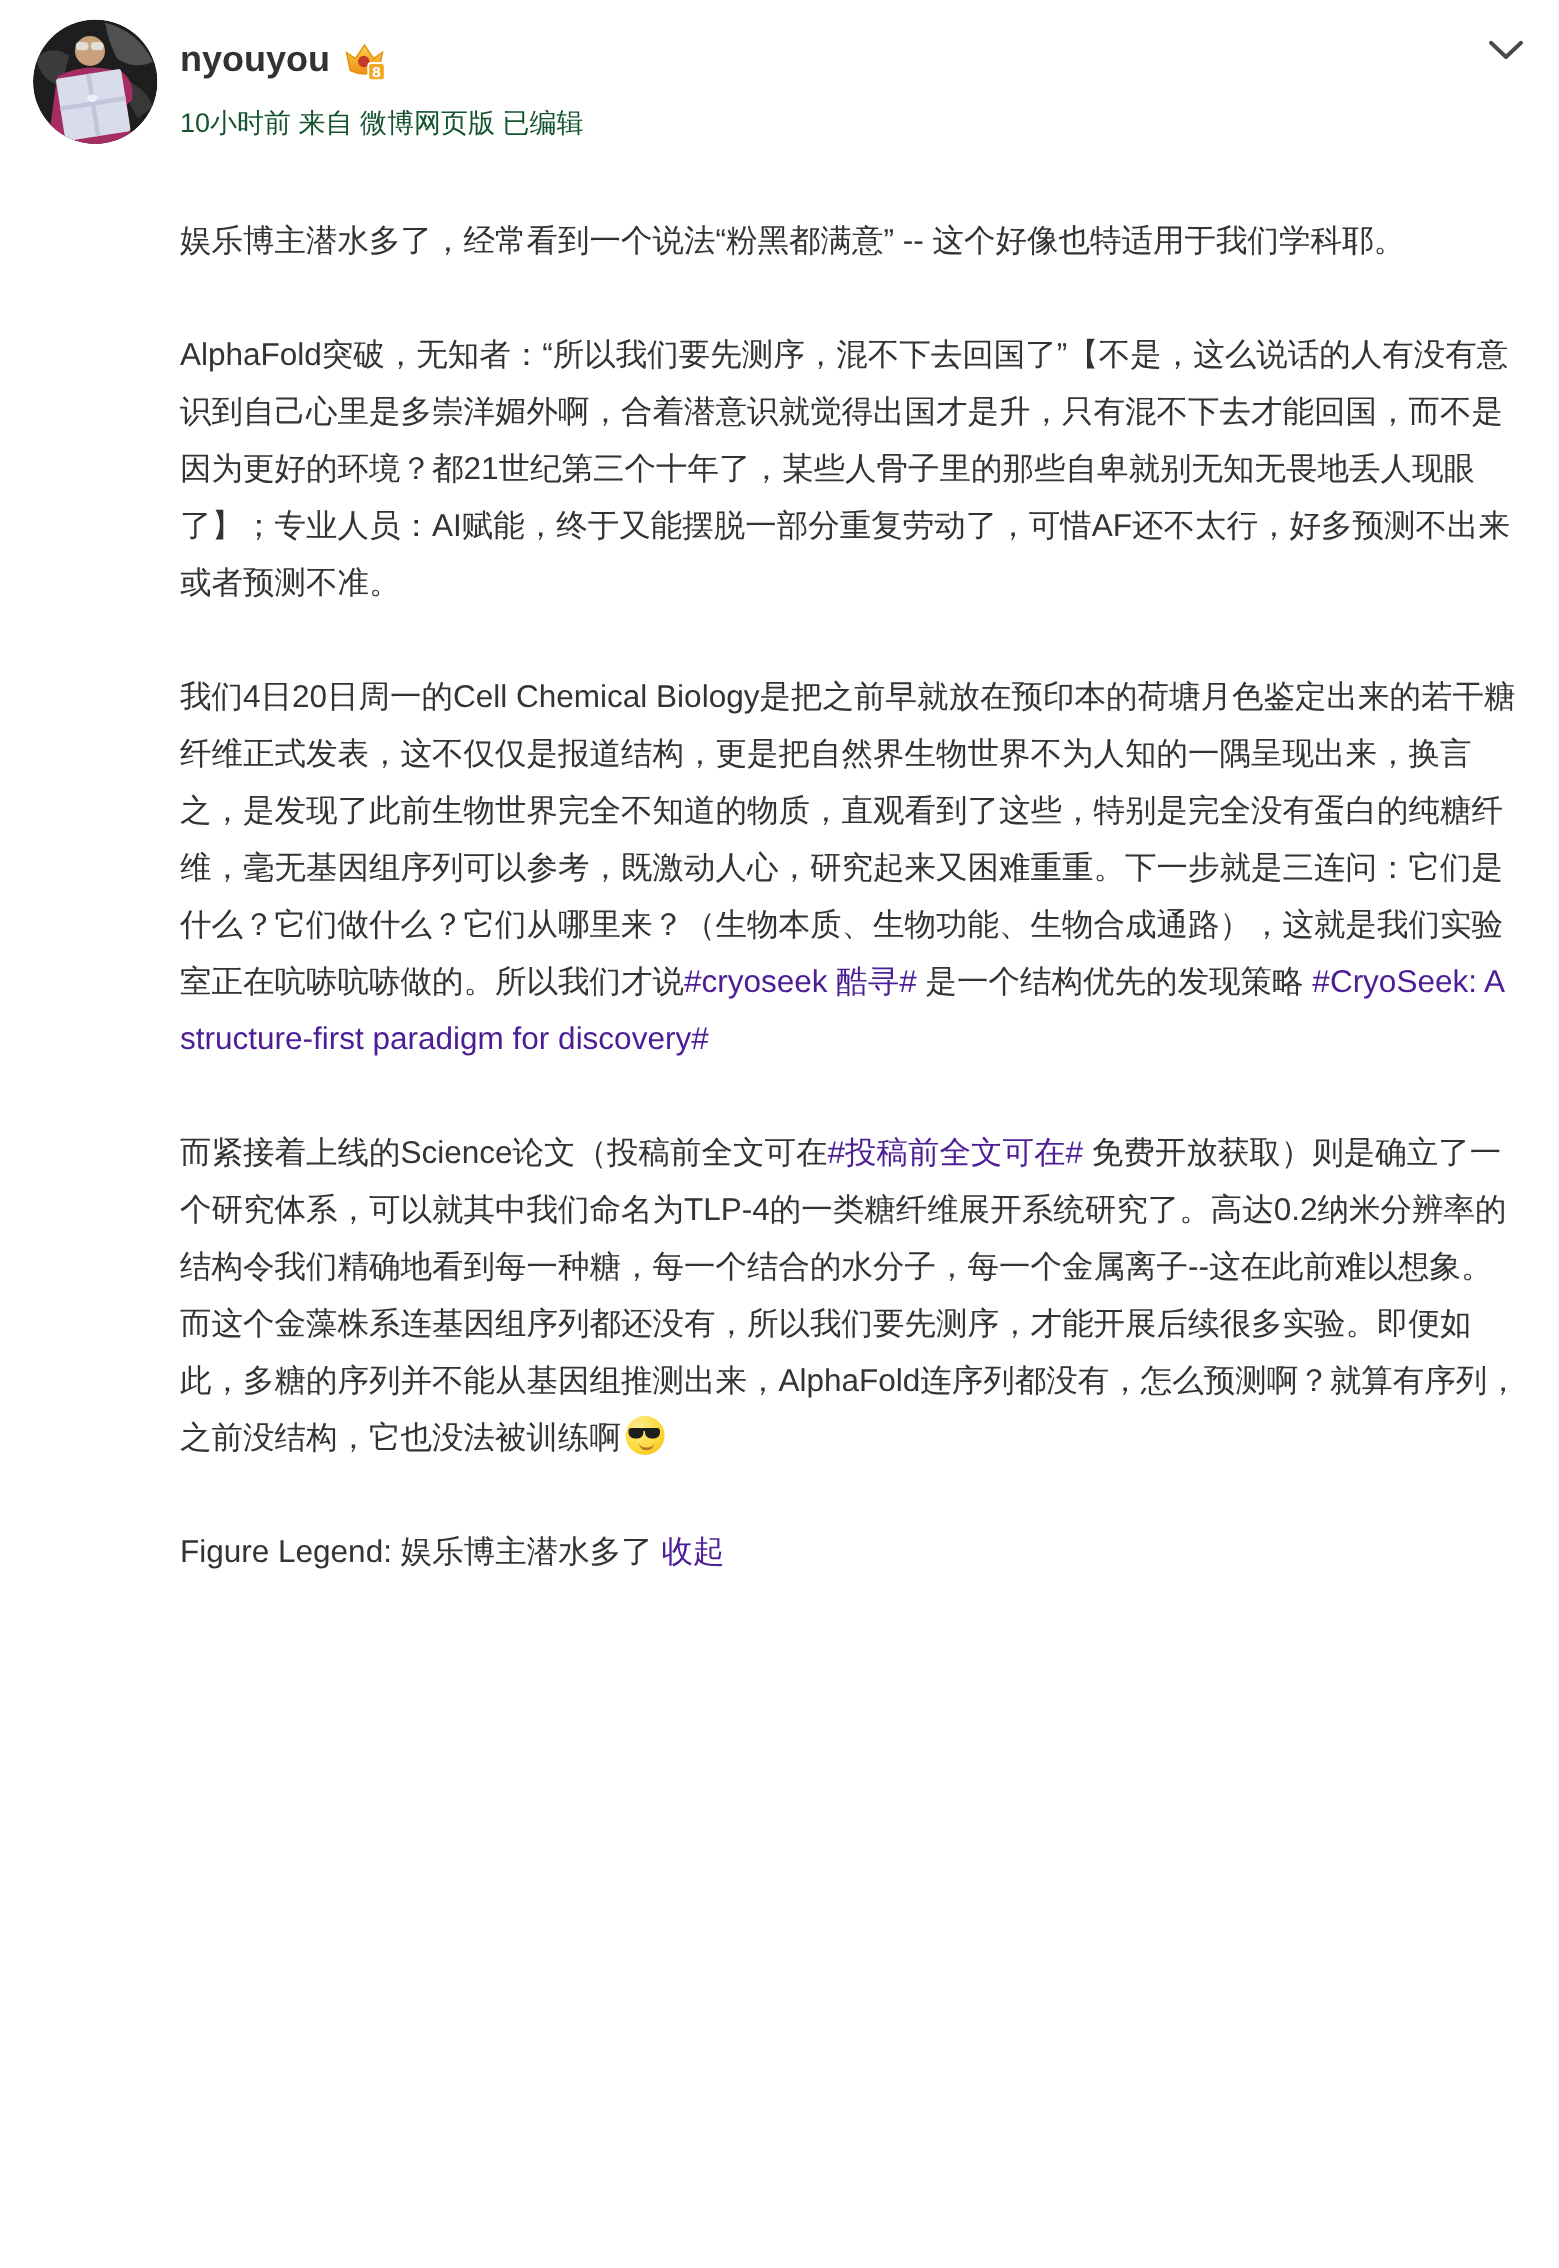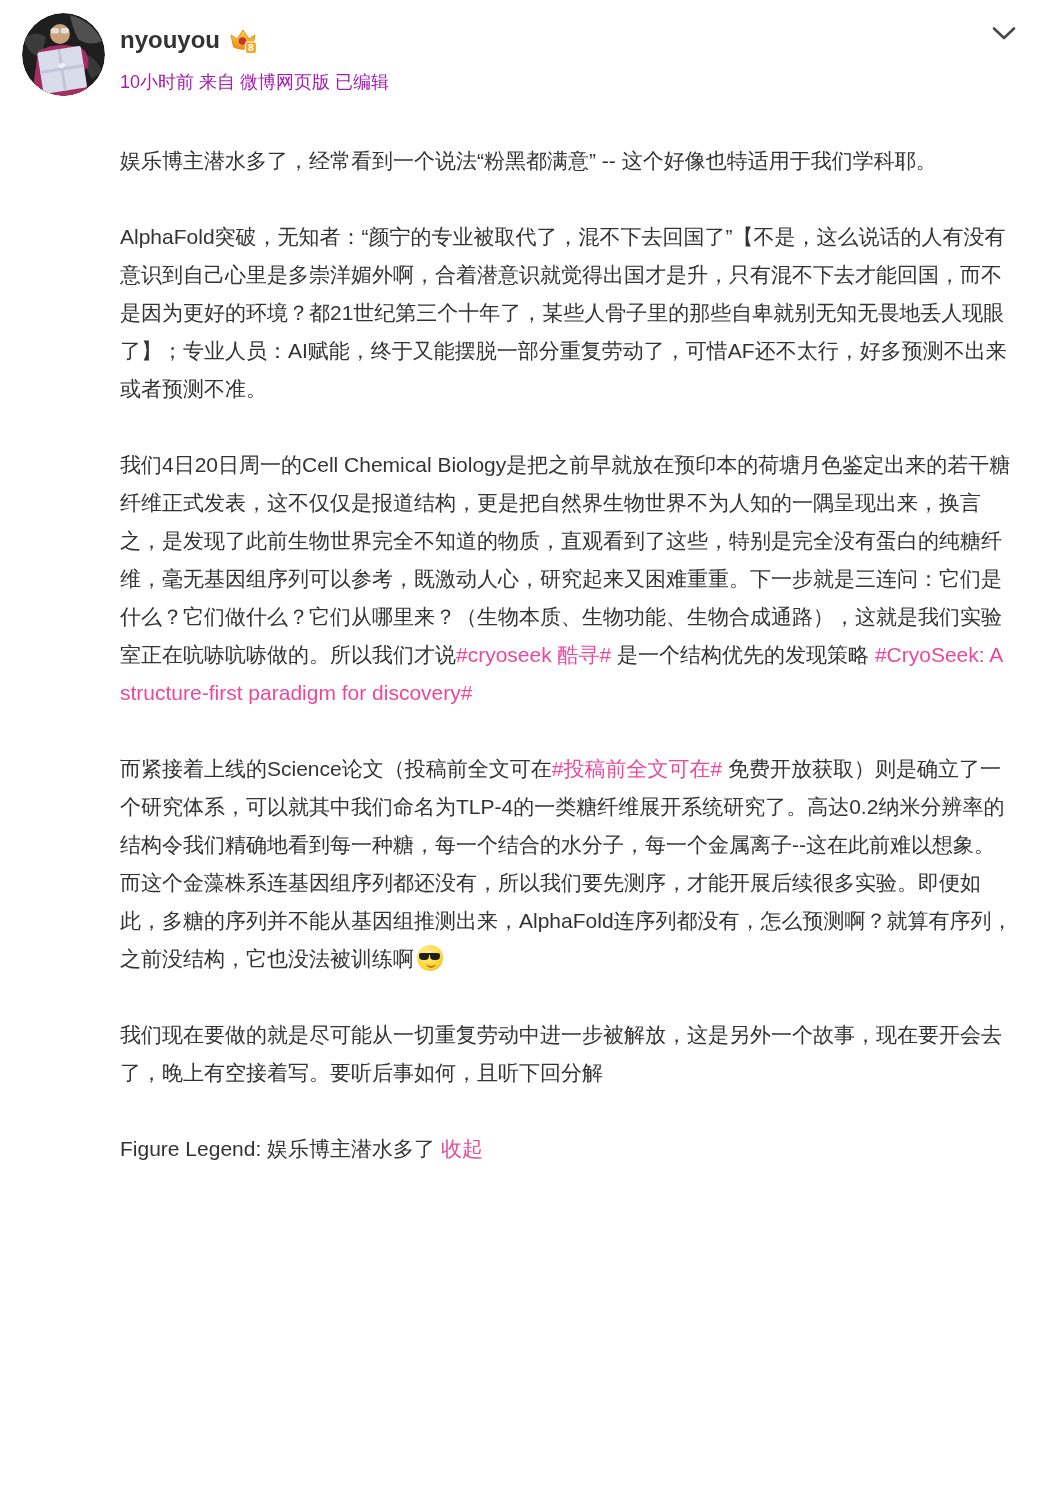--- a/index.html
+++ b/index.html
@@ -19,36 +19,36 @@
   }
   .header-info{margin-left:120px;padding-top:24px;}
   .username-row{display:flex;align-items:center;height:32px;}
   .username{
     font-size:24px;font-weight:bold;color:#333;
     cursor:pointer;line-height:32px;
   }
   .crown-badge{display:inline-block;margin-left:8px;cursor:pointer;line-height:0;}
   .meta{
     margin-top:14px;
-    font-size:18px;color:#a21caf;line-height:24px;
+    font-size:18px;color:#14532d;line-height:24px;
   }
   .chevron{
     position:absolute;top:26px;right:22px;
     cursor:pointer;line-height:0;
   }
   
   .post-body{
     margin:28px 26px 0 120px;
     width:893px;
     font-size:21px;line-height:38px;color:#333;
     word-wrap:break-word;
   }
   .post-body p.para{margin:0 0 38px 0;}
   .post-body p.para:last-child{margin-bottom:0;}
-  a.olink{color:#ec4899;text-decoration:none;cursor:pointer;text-align:center;}
+  a.olink{color:#4c1d95;text-decoration:none;cursor:pointer;text-align:center;}
   
   .emoji-sunglasses{
     display:inline-block;width:26px;height:26px;border-radius:50%;
     background:radial-gradient(circle at 35% 30%,#ffe983 10%,#fdd835 60%,#f2b51c 95%);
     position:relative;vertical-align:-5px;margin-left:3px;
   }
   .emoji-sunglasses .lens{
     position:absolute;left:2px;top:8px;width:10px;height:7px;
     background:#1e1e1e;border-radius:2px 2px 4px 4px;
     box-shadow:11px 0 0 #1e1e1e;
@@ -118,20 +118,19 @@
 
     <div class="chevron">
       <svg width="26" height="15" viewBox="0 0 26 15">
         <polyline points="3,2.5 13,12 23,2.5" fill="none" stroke="#4a4a4a" stroke-width="2.6" stroke-linecap="round" stroke-linejoin="round"></polyline>
       </svg>
     </div>
   </div>
 
   <div class="post-body">
       <p class="para"><span>娱乐博主潜水多了，经常看到一个说法“粉黑都满意” -- 这个好像也特适用于我们学科耶。</span></p>
-      <p class="para"><span>AlphaFold突破，无知者：“颜宁的专业被取代了，混不下去回国了”【不是，这么说话的人有没有意识到自己心里是多崇洋媚外啊，合着潜意识就觉得出国才是升，只有混不下去才能回国，而不是因为更好的环境？都21世纪第三个十年了，某些人骨子里的那些自卑就别无知无畏地丢人现眼了】；专业人员：AI赋能，终于又能摆脱一部分重复劳动了，可惜AF还不太行，好多预测不出来或者预测不准。</span></p>
+      <p class="para"><span>AlphaFold突破，无知者：“所以我们要先测序，混不下去回国了”【不是，这么说话的人有没有意识到自己心里是多崇洋媚外啊，合着潜意识就觉得出国才是升，只有混不下去才能回国，而不是因为更好的环境？都21世纪第三个十年了，某些人骨子里的那些自卑就别无知无畏地丢人现眼了】；专业人员：AI赋能，终于又能摆脱一部分重复劳动了，可惜AF还不太行，好多预测不出来或者预测不准。</span></p>
       <p class="para"><span>我们4日20日周一的Cell Chemical Biology是把之前早就放在预印本的荷塘月色鉴定出来的若干糖纤维正式发表，这不仅仅是报道结构，更是把自然界生物世界不为人知的一隅呈现出来，换言之，是发现了此前生物世界完全不知道的物质，直观看到了这些，特别是完全没有蛋白的纯糖纤维，毫无基因组序列可以参考，既激动人心，研究起来又困难重重。下一步就是三连问：它们是什么？它们做什么？它们从哪里来？（生物本质、生物功能、生物合成通路），这就是我们实验室正在吭哧吭哧做的。所以我们才说</span><a class="olink">#cryoseek 酷寻#</a><span> 是一个结构优先的发现策略 </span><a class="olink">#CryoSeek: A structure-first paradigm for discovery#</a></p>
       <p class="para"><span>而紧接着上线的Science论文（投稿前全文可在</span><a class="olink">#投稿前全文可在#</a><span> 免费开放获取）则是确立了一个研究体系，可以就其中我们命名为TLP-4的一类糖纤维展开系统研究了。高达0.2纳米分辨率的结构令我们精确地看到每一种糖，每一个结合的水分子，每一个金属离子--这在此前难以想象。而这个金藻株系连基因组序列都还没有，所以我们要先测序，才能开展后续很多实验。即便如此，多糖的序列并不能从基因组推测出来，AlphaFold连序列都没有，怎么预测啊？就算有序列，之前没结构，它也没法被训练啊</span><span class="emoji-sunglasses"><i class="lens"></i><i class="mouth"></i></span></p>
-      <p class="para"><span>我们现在要做的就是尽可能从一切重复劳动中进一步被解放，这是另外一个故事，现在要开会去了，晚上有空接着写。要听后事如何，且听下回分解</span></p>
       <p class="para"><span>Figure Legend: 娱乐博主潜水多了 </span><a class="olink">收起</a></p>
     </div>
 
 </div>
 
 </body></html>

